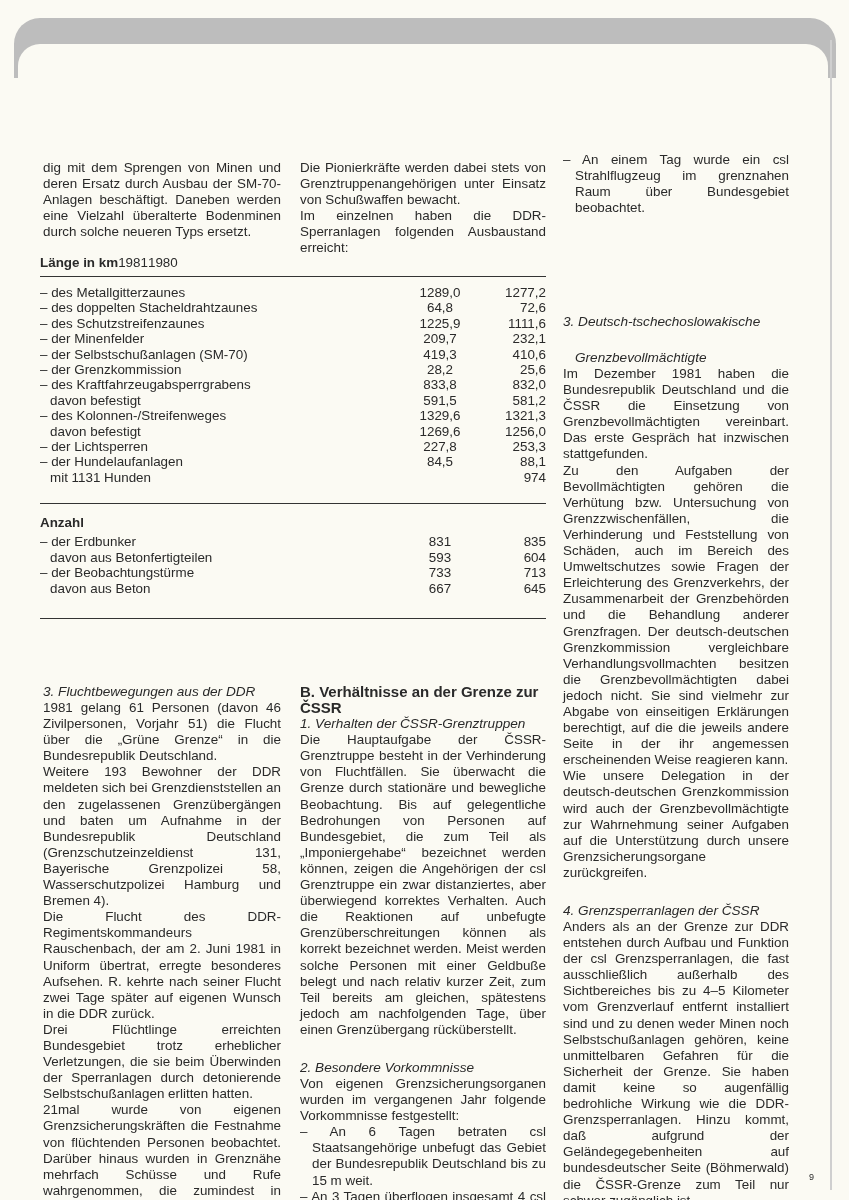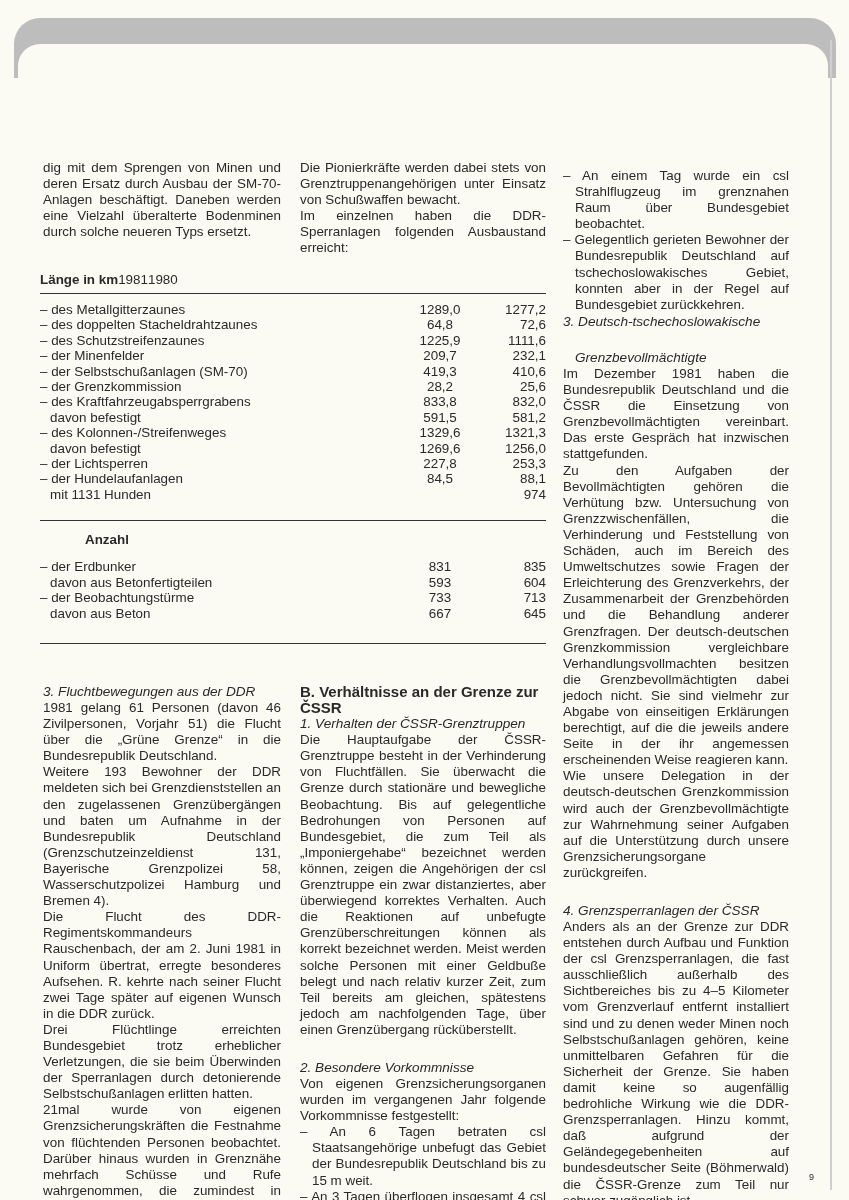--- a/index.html
+++ b/index.html
@@ -24,21 +24,21 @@
   .col { position:absolute; font-size:13.4px; line-height:16.1px; text-align:justify; }
   .col p { margin:0; }
   .c1 { left:43px; width:238px; }
   .c2 { left:300px; width:246px; }
   .c3 { left:563px; width:226px; }
   .h-it { font-style:italic; margin:0 0 8px 0; font-size:13.6px; line-height:16px; text-align:left; }
   .h-bold { font-weight:bold; font-size:15px; margin:0 0 10px 0; text-align:left; }
   .dash { padding-left:12px; text-indent:-12px; }
 
   
-  .table { position:absolute; left:40px; top:263px; width:506px; font-size:13.4px; line-height:15.4px; }
+  .table { position:absolute; left:40px; top:246px; width:506px; font-size:13.4px; line-height:15.4px; }
   .trow { display:flex; }
   .trow .lbl { flex:1; }
   .trow .v { width:60px; text-align:center; }
   .trow .v2 { width:76px; text-align:right; }
   .sub .lbl { padding-left:10px; }
   .thead { font-weight:bold; display:flex; align-items:flex-end; height:24px; }
   .thead .v, .thead .v2 { font-weight:normal; }
   .hr { border-top:1.6px solid #333; margin:6px 0 8px 0; }
   .page-num { position:absolute; left:809px; top:1172px; font-size:9px; }
 </style>
@@ -49,23 +49,22 @@
 <div class="header-inner"></div>
 <div class="right-rule"></div>
 
 <div class="col c1" style="top:160px;">
   <p>dig mit dem Sprengen von Minen und deren Ersatz durch Ausbau der SM-70-Anlagen beschäftigt. Daneben werden eine Vielzahl überalterte Bodenminen durch solche neueren Typs ersetzt.</p>
 </div>
 <div class="col c2" style="top:160px;">
   <p>Die Pionierkräfte werden dabei stets von Grenztruppenangehörigen unter Einsatz von Schußwaffen bewacht.</p>
   <p>Im einzelnen haben die DDR-Sperranlagen folgenden Ausbaustand erreicht:</p>
 </div>
-<div class="col c3" style="top:168px;">
+<div class="col c3" style="top:152px;">
   <p class="dash">– An einem Tag wurde ein csl Strahlflugzeug im grenznahen Raum über Bundesgebiet beobachtet.</p>
-  <p class="dash">– Gelegentlich gerieten Bewohner der Bundesrepublik Deutschland auf tschechoslowakisches Gebiet, konnten aber in der Regel auf Bundesgebiet zurückkehren.</p>
 </div>
 
 <div class="table">
   <div class="thead">
     <span class="lbl">Länge in km</span>
     <span class="v">1981</span>
     <span class="v2">1980</span>
   </div>
   <div class="hr"></div>
   <div id="sec1">
@@ -129,24 +128,24 @@
         <span class="v">84,5</span>
         <span class="v2">88,1</span>
       </div>
       <div class="trow sub">
         <span class="lbl">mit 1131 Hunden</span>
         <span class="v"></span>
         <span class="v2">974</span>
       </div>
     </div>
   <div class="hr" style="margin-top:18px;"></div>
-  <div class="thead" style="height:18px;margin-left:45px;">
+  <div class="thead" style="height:18px;">
     <span class="lbl">Anzahl</span>
   </div>
-  <div id="sec2" style="margin-top:12px;">
+  <div id="sec2" style="margin-top:4px;">
       <div class="trow">
         <span class="lbl">– der Erdbunker</span>
         <span class="v">831</span>
         <span class="v2">835</span>
       </div>
       <div class="trow sub">
         <span class="lbl">davon aus Betonfertigteilen</span>
         <span class="v">593</span>
         <span class="v2">604</span>
       </div>

